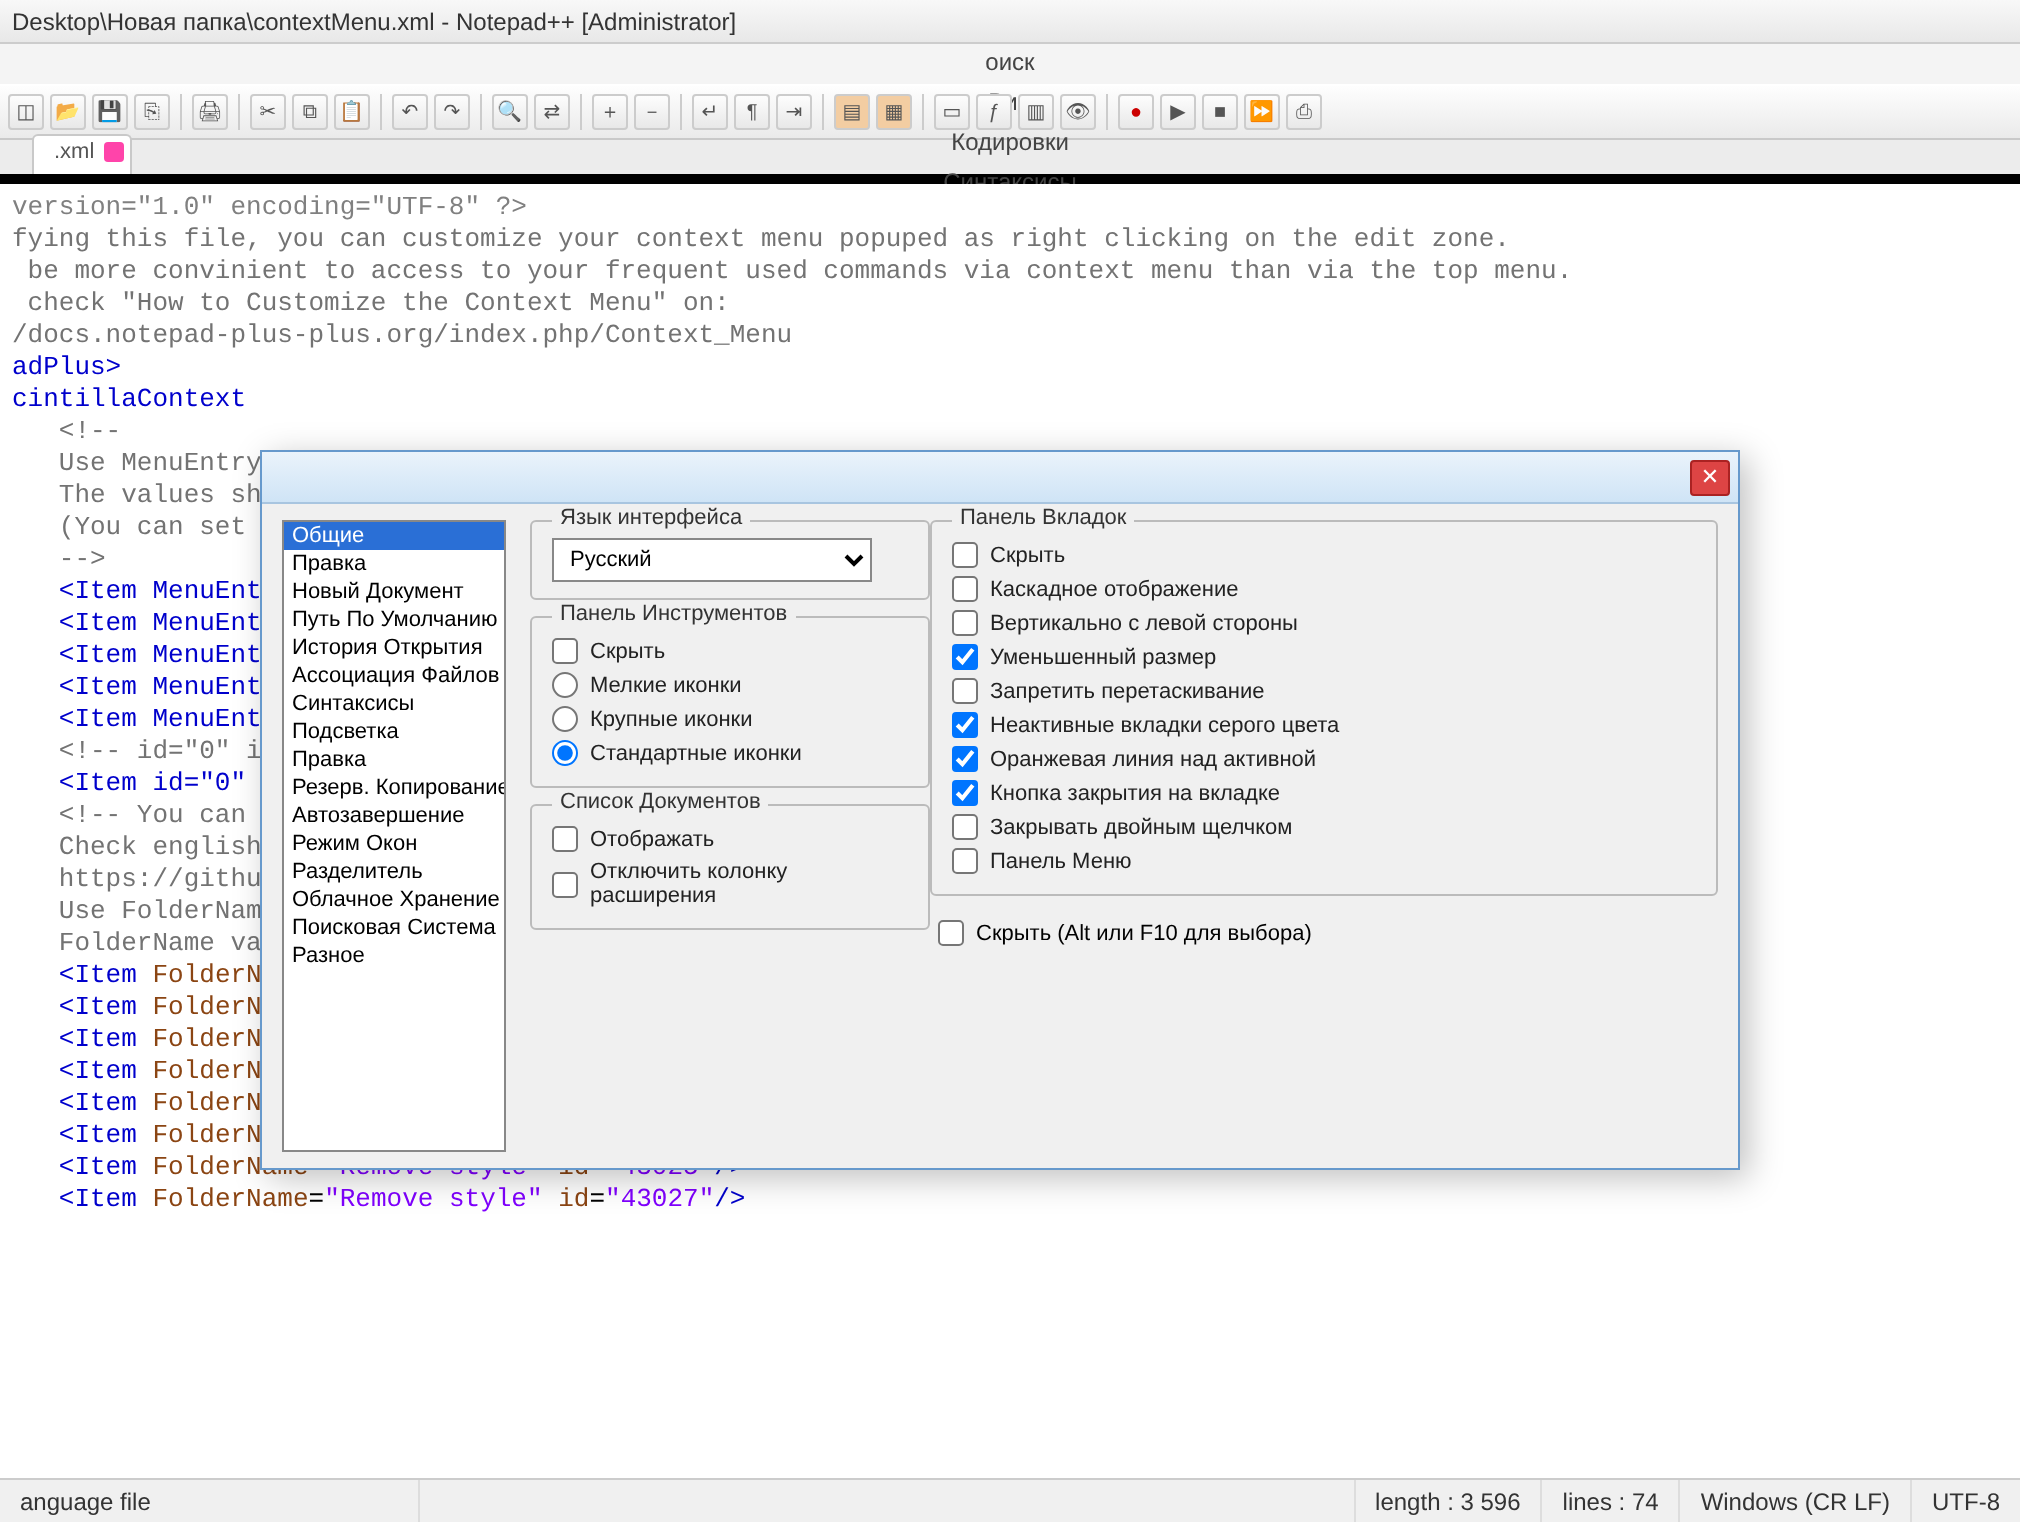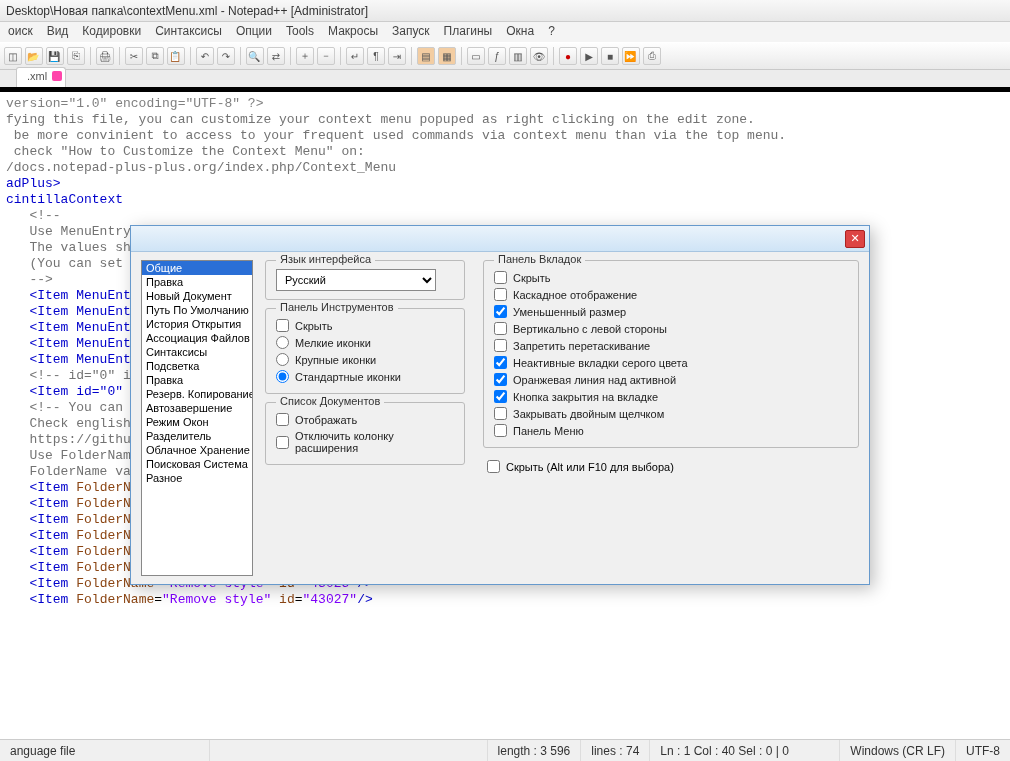--- a/index.html
+++ b/index.html
@@ -1,19 +1,19 @@
 <!DOCTYPE html>
 <html><head>
 <meta charset="utf-8">
 <style>
   * { box-sizing: border-box; margin: 0; padding: 0; }
   body { font-family: "Segoe UI", Tahoma, sans-serif; font-size: 12px; background: #fff; overflow: hidden; width: 1010px; height: 761px; position: relative; }
 
   .titlebar { height: 22px; background: linear-gradient(#f8f8f8,#e8e8e8); border-bottom: 1px solid #ccc; display: flex; align-items: center; padding: 2px 6px; color: #333; }
-  .menubar { height: 20px; background: #f4f4f4; display: flex; gap: 2px; padding: 0 2px; color: #444; }
+  .menubar { height: 20px; background: #f4f4f4; display: flex; align-items: center; gap: 2px; padding: 0 2px; color: #444; flex-direction: column; }
   .menubar .mi { padding: 2px 6px; cursor: default; }
 
   .toolbar { height: 28px; background: linear-gradient(#fefefe,#eaeaea); border-top: 1px solid #fff; border-bottom: 1px solid #c9c9c9; display: flex; align-items: center; padding: 0 4px; gap: 3px; }
   .tbtn { width: 18px; height: 18px; border: 1px solid #ccc; border-radius: 2px; background: linear-gradient(#fdfdfd,#e8e8e8); display:flex;align-items:center;justify-content:center; font-size:10px; color:#555; }
   .tsep { width: 1px; height: 18px; background: #ccc; margin: 0 2px; }
 
   .tabstrip { height: 22px; background: #ececec; border-bottom: 5px solid #000000; display:flex; align-items:flex-end; padding-left:16px; }
   .tab { height: 20px; padding: 2px 10px; background: #fff; border:1px solid #c9c9c9; border-bottom:none; border-radius: 3px 3px 0 0; font-size: 11px; color:#555; position:relative; }
   .tab .tabx { position:absolute; top:3px; right:3px; width:10px;height:10px;background:#f4a; border-radius:2px; }
 
@@ -30,21 +30,21 @@
 
   
   .dialog { position:absolute; left:130px; top:225px; width:740px; height:360px; background:#f0f0f0; border:1px solid #6699cc; box-shadow: 4px 4px 16px rgba(0,0,0,0.25); }
   .dlg-title { height:26px; background: linear-gradient(#eaf3fb,#cfe4f6); border-bottom:1px solid #a8c5e0; display:flex; align-items:center; justify-content:flex-end; padding:0 4px; }
   .dlg-close { width:20px; height:18px; background:#d44; border:1px solid #a22; color:#fff; display:flex;align-items:center;justify-content:center; font-size:11px; border-radius:2px; }
   .dlg-body { display:flex; height:calc(100% - 26px); padding:8px 10px; gap:12px; }
   .listbox { width:112px; background:#fff; border:1px solid #888; overflow:auto; font-size:11px; }
   .listbox .li { padding:1px 4px; cursor:default; white-space:nowrap; }
   .listbox .li.sel { background:#2a6fd6; color:#fff; }
 
-  .panels { flex:1; display:flex; gap:18px; }
+  .panels { flex:1; display:flex; }
   .col { flex:1; display:flex; flex-direction:column; gap:8px; }
   .group { border:1px solid #bbb; border-radius:3px; padding:8px 10px 8px 10px; position:relative; background:#f0f0f0; }
   .group .legend { position:absolute; top:-8px; left:10px; background:#f0f0f0; padding:0 4px; font-size:11px; color:#333; }
   .chk, .rad { display:flex; align-items:center; gap:6px; font-size:11px; color:#222; padding:2px 0; }
   .chk input, .rad input { width:13px; height:13px; }
   .row-standalone { display:flex; align-items:center; gap:6px; font-size:11px; padding:4px 0 0 4px; }
   .select { width:160px; height:22px; border:1px solid #888; background:#fff; font-size:11px; padding-left:4px; }
   .btn { padding:3px 18px; background:linear-gradient(#fdfdfd,#e3e3e3); border:1px solid #888; border-radius:3px; font-size:12px; }
   .dlg-footer { position:absolute; bottom:10px; left:0; right:0; display:flex; justify-content:center; }
 </style>
@@ -186,26 +186,26 @@
           <div id="tabpanel-items">
               <label class="chk">
                 <input type="checkbox" style="">
                 <span>Скрыть</span>
               </label>
               <label class="chk">
                 <input type="checkbox" style="">
                 <span>Каскадное отображение</span>
               </label>
               <label class="chk">
+                <input type="checkbox" style="">
+                <span>Вертикально с левой стороны</span>
+              </label>
+              <label class="chk">
                 <input type="checkbox" checked="" style="">
                 <span>Уменьшенный размер</span>
-              </label>
-              <label class="chk">
-                <input type="checkbox" style="">
-                <span>Вертикально с левой стороны</span>
               </label>
               <label class="chk">
                 <input type="checkbox" style="">
                 <span>Запретить перетаскивание</span>
               </label>
               <label class="chk">
                 <input type="checkbox" checked="" style="">
                 <span>Неактивные вкладки серого цвета</span>
               </label>
               <label class="chk">
@@ -233,16 +233,15 @@
       </div>
     </div>
   </div>
 </div>
 
 <div class="statusbar">
   <div class="cell" style="width:210px">anguage file</div>
   <div class="cell flex"></div>
   <div class="cell">length : 3 596</div>
   <div class="cell">lines : 74</div>
-  <div class="cell" style="width:190px">Ln : 1   Col : 40   Sel : 0 | 0</div>
   <div class="cell">Windows (CR LF)</div>
   <div class="cell" style="border-right:none">UTF-8</div>
 </div>
 
 </body></html>

